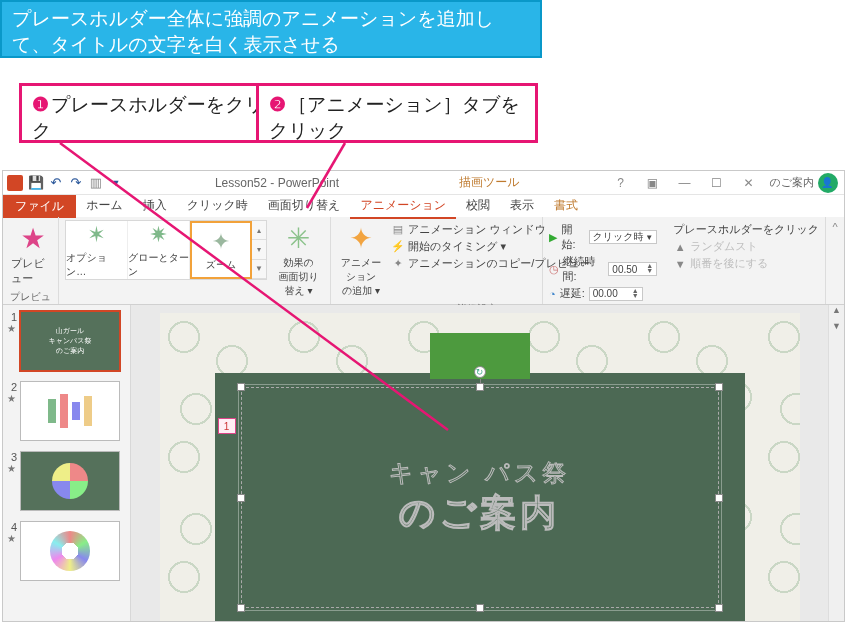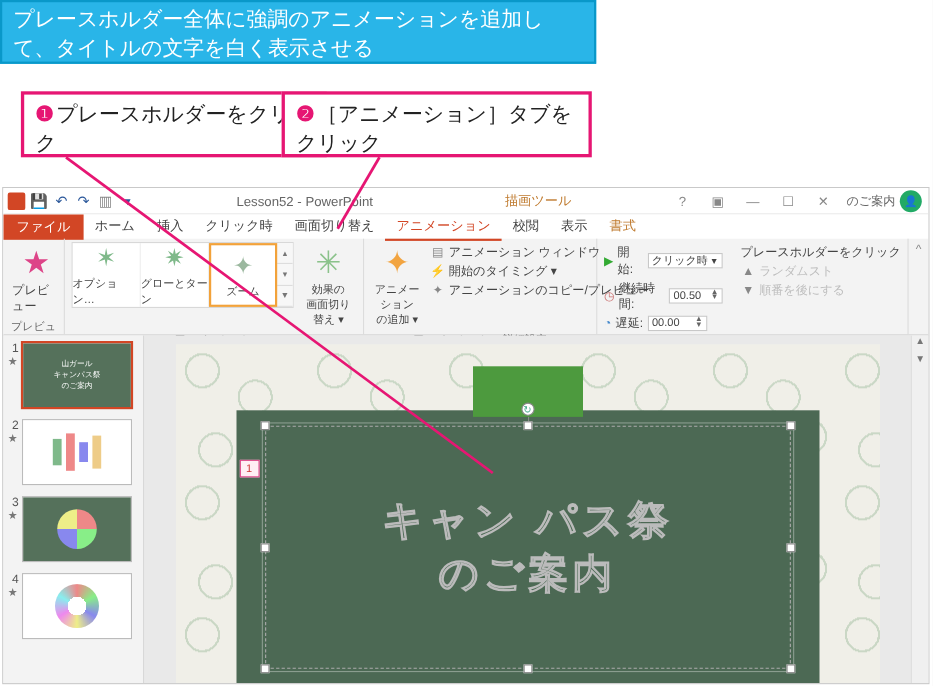--- a/index.html
+++ b/index.html
@@ -94,21 +94,21 @@
   .h-tl{top:-5px;left:-5px}.h-tr{top:-5px;right:-5px}.h-bl{bottom:-5px;left:-5px}.h-br{bottom:-5px;right:-5px}
   .h-t{top:-5px;left:50%;margin-left:-4px}.h-b{bottom:-5px;left:50%;margin-left:-4px}
   .h-l{top:50%;left:-5px;margin-top:-4px}.h-r{top:50%;right:-5px;margin-top:-4px}
   .rot{position:absolute;top:-22px;left:50%;margin-left:-6px;width:12px;height:12px;border:1px solid #888;border-radius:50%;background:#fff;color:#4a8;font-size:9px;display:flex;align-items:center;justify-content:center;}
   .rot::before{content:"";position:absolute;top:12px;left:50%;width:1px;height:8px;background:#888;}
   .anim-tag { position:absolute; left:-24px; top:30px; width:18px; height:16px; border:1px solid #d48; background:#ffeef4; color:#c33; font-size:10px; display:flex; align-items:center; justify-content:center; }
   
   .slide-text { position:absolute; inset:0; display:flex; flex-direction:column; align-items:center; justify-content:center; color:#969696; }
   .line1 { font-size:44px; letter-spacing:6px; font-weight:bold; -webkit-text-stroke: 1px #aaa; color: transparent; }
   .line1 .y { -webkit-text-stroke-color:#d4c154;} .line1 .g{-webkit-text-stroke-color:#7ab57a;} .line1 .b{-webkit-text-stroke-color:#7aa8d4;}
-  .line2 { font-size:37px; letter-spacing:4px; -webkit-text-stroke: 1px #bbb; color:transparent; font-weight:bold;}
+  .line2 { font-size:24px; letter-spacing:4px; -webkit-text-stroke: 1px #bbb; color:transparent; font-weight:normal;}
   .line3 { font-size:36px; letter-spacing:4px; -webkit-text-stroke: 1px #bbb; color:transparent; font-weight:bold;}
   
   .vscroll { width: 16px; background: #f0f0f0; border-left:1px solid #ddd; position:relative; }
   .vscroll .up,.vscroll .down{height:16px;text-align:center;font-size:9px;color:#777;}
   
   .avatar { width:20px;height:20px;border-radius:50%;background:#2a6;display:flex;align-items:center;justify-content:center;color:#fff;font-size:10px;}
   .user-name{display:flex;align-items:center;gap:4px;}
   
 </style>
 </head>

